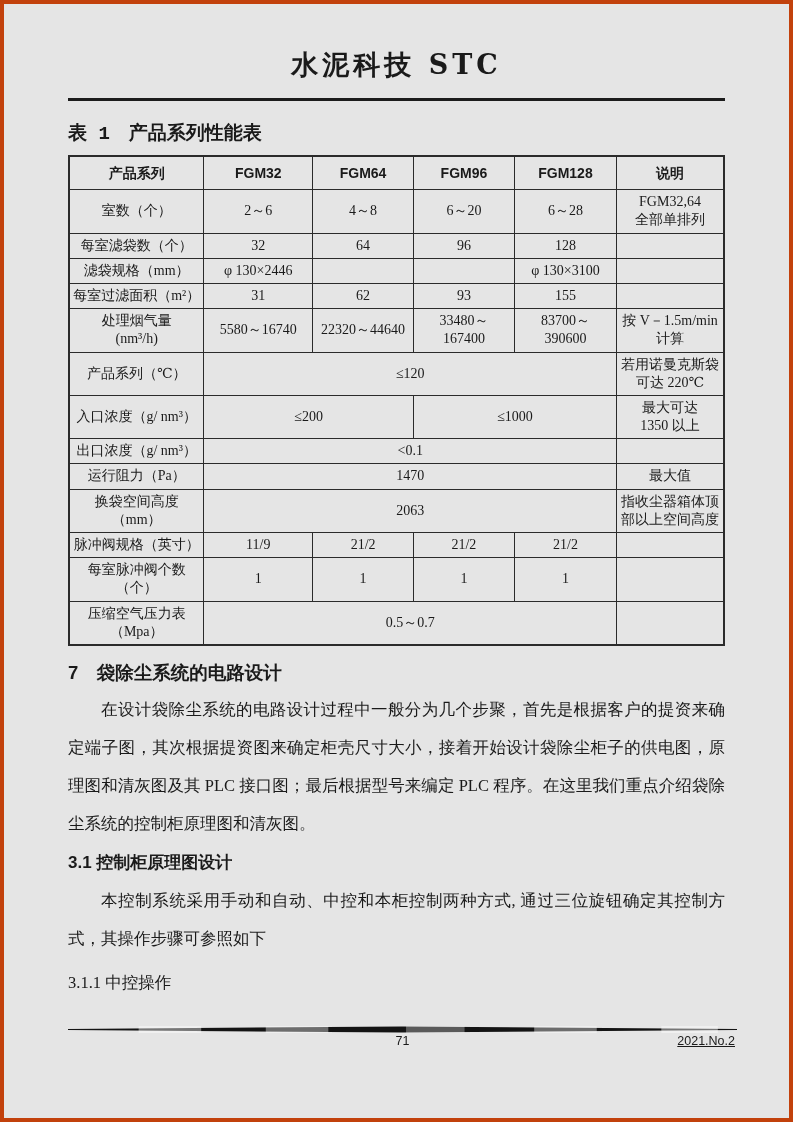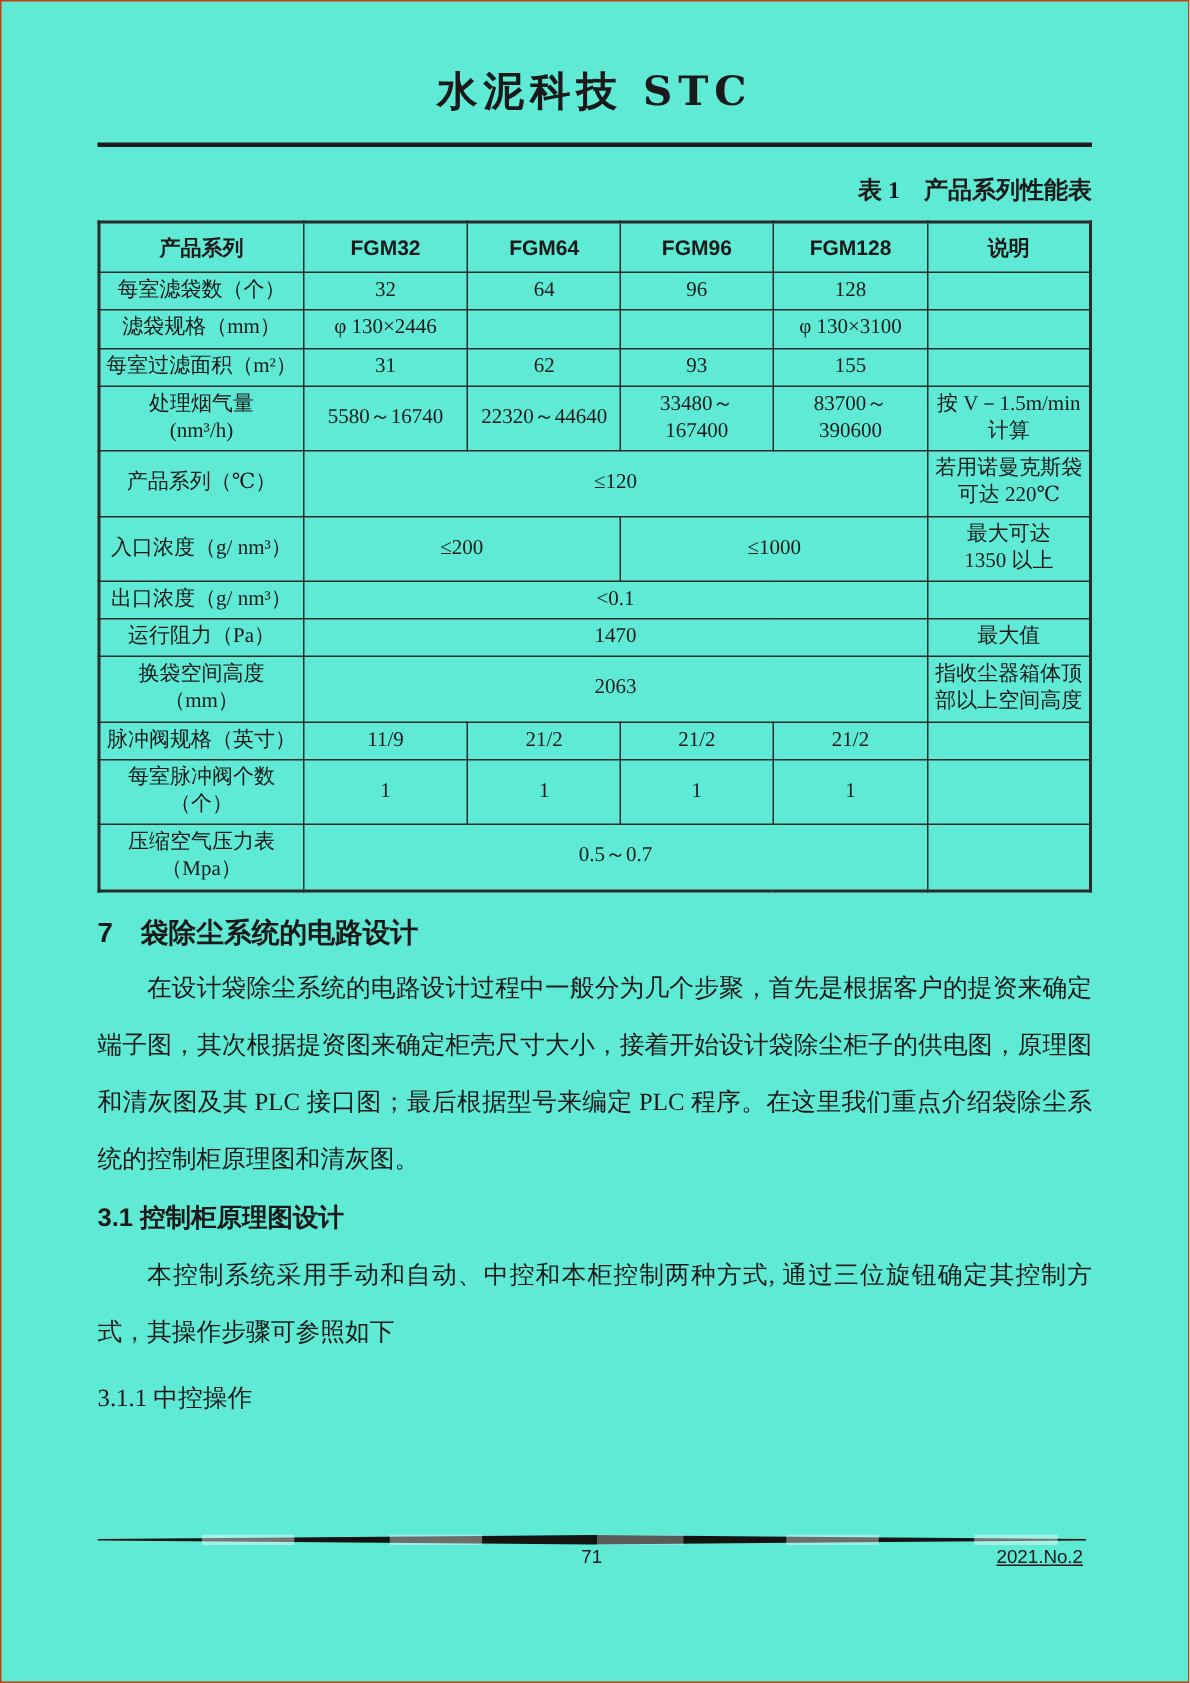--- a/index.html
+++ b/index.html
@@ -1,42 +1,42 @@
 <!DOCTYPE html>
 <html><head>
 <meta charset="utf-8">
 <style>
   html,body{margin:0;padding:0;background:#ffffff;}
   .page{
     position:relative;
     width:793px;height:1122px;
     box-sizing:border-box;
-    background:#5eead4;
-    border:1px solid #c2410c;
+    background:#e5e5e5;
+    border:4px solid #c2410c;
     padding:46px 64px 0 64px;
     font-family:"Liberation Serif","DejaVu Serif",serif;
     color:#1a1a1a;
     overflow:hidden;
   }
   .journal-title{
     text-align:center;
     font-family:"DejaVu Serif","Liberation Serif",serif;
     font-weight:bold;
     font-size:27px;
     letter-spacing:4px;
     line-height:30px;
   }
   .header-rule{
     height:3px;background:#1c1c1c;margin-top:18px;
   }
   .table-caption{
-    text-align:right;
-    font-family:Liberation Serif, serif;
-    font-weight:bold;
-    font-size:16px;
+    text-align:left;
+    font-family:Liberation Mono, monospace;
+    font-weight:bold;
+    font-size:19px;
     margin:19px 0 9px 0;
   }
   table.perf{
     width:100%;
     border-collapse:collapse;
     table-layout:fixed;
     border:2px solid #2b2b2b;
   }
   table.perf th, table.perf td{
     border:1px solid #2b2b2b;
@@ -79,21 +79,21 @@
     line-height:28px;
   }
   .h-sec311{
     font-size:16.5px;
     font-weight:normal;
     margin:10px 0 16px 0;
     line-height:30px;
   }
   .page-footer{
     position:absolute;
-    left:64px;right:68px;top:1022px;
+    left:64px;right:52px;top:1022px;
   }
   .footer-rule{display:block;width:100%;height:7px;}
   .footer-text{
     position:relative;
     margin-top:1px;
     font-family:"Liberation Sans","DejaVu Sans",sans-serif;
     font-size:12.5px;
     height:16px;
   }
   .page-number{position:absolute;left:0;right:0;text-align:center;}
@@ -124,20 +124,29 @@
           <th>产品系列</th>
           <th>FGM32</th>
           <th>FGM64</th>
           <th>FGM96</th>
           <th>FGM128</th>
           <th>说明</th>
         </tr>
     </thead>
     <tbody>
         <tr>
+          <th>室数（个）</th>
+          <td>2～6</td>
+          <td>4～8</td>
+          <td>6～20</td>
+          <td>6～28</td>
+          <td>FGM32,64
+全部单排列</td>
+        </tr>
+        <tr>
           <th>每室滤袋数（个）</th>
           <td>32</td>
           <td>64</td>
           <td>96</td>
           <td>128</td>
           <td></td>
         </tr>
         <tr>
           <th>滤袋规格（mm）</th>
           <td>φ 130×2446</td>

